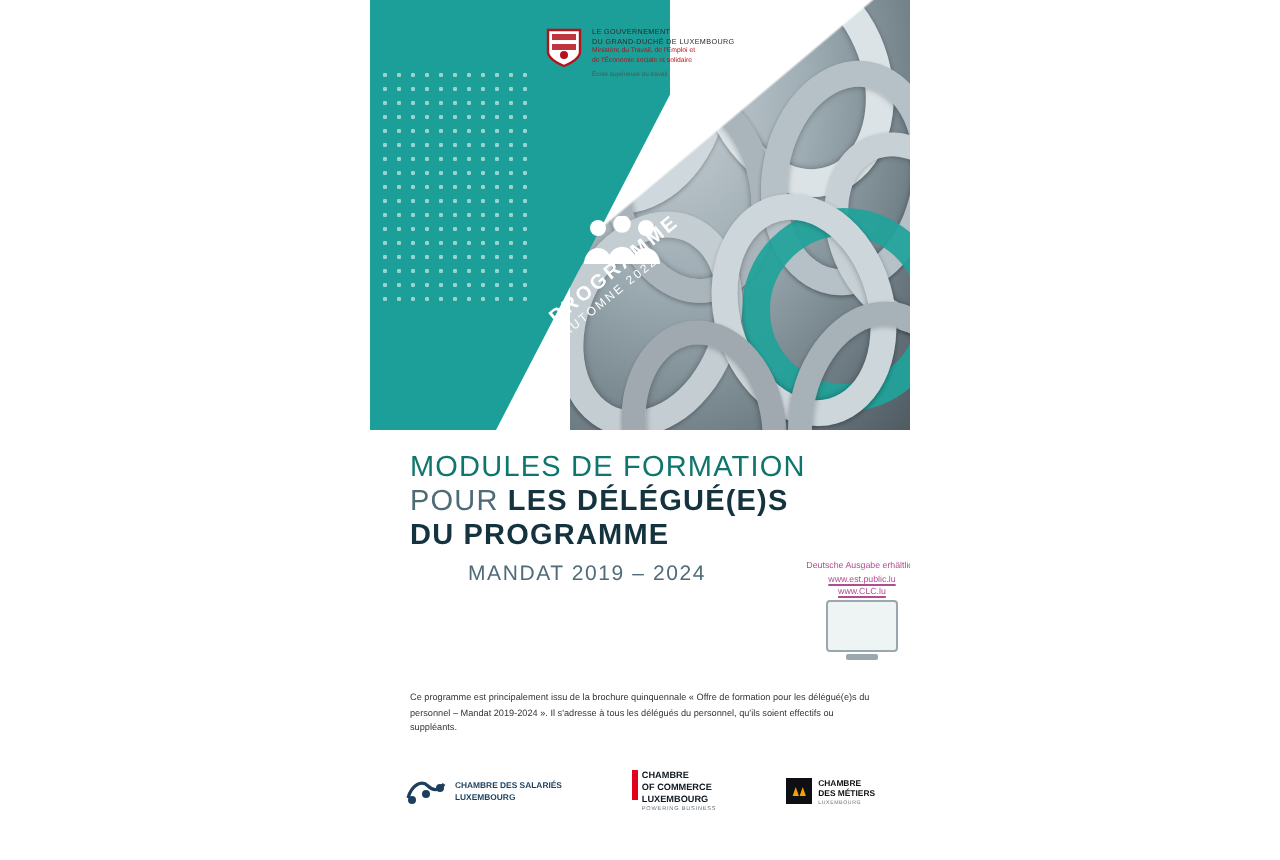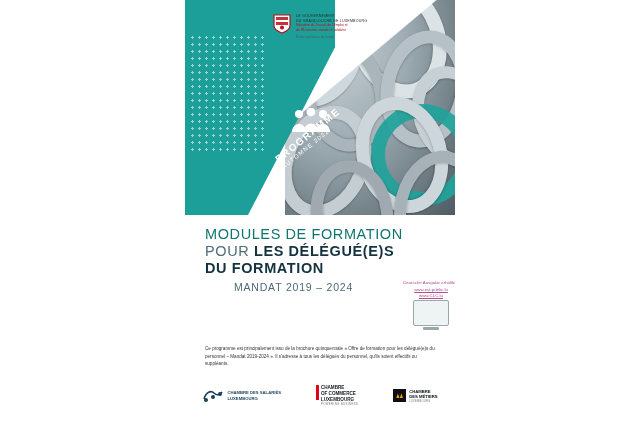--- a/index.html
+++ b/index.html
@@ -150,21 +150,21 @@
           <div class="gov-l3">Ministère du Travail, de l'Emploi et</div>
           <div class="gov-l4">de l'Économie sociale et solidaire</div>
           <div class="gov-l5">École supérieure du travail</div>
         </div>
       </div>
     </div>
 
     <div class="titleblock">
       <div class="t1">MODULES DE FORMATION</div>
       <div class="t2"><span>POUR </span><b>LES DÉLÉGUÉ(E)S</b></div>
-      <div class="t3">DU FORMATION</div>
+      <div class="t3">DU PROGRAMME</div>
       <div class="t4">MANDAT 2019 – 2024</div>
     </div>
 
     <div class="denote">
       <div>Deutsche Ausgabe erhältlich</div>
       <div class="u">www.est.public.lu</div>
       <div class="u">www.CLC.lu</div>
     </div>
     <div class="tablet"></div>
 

